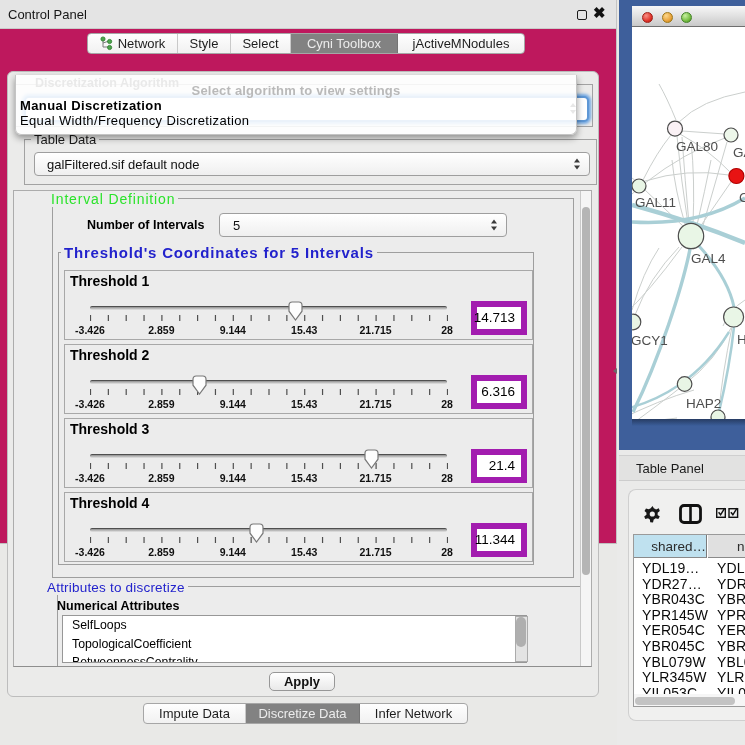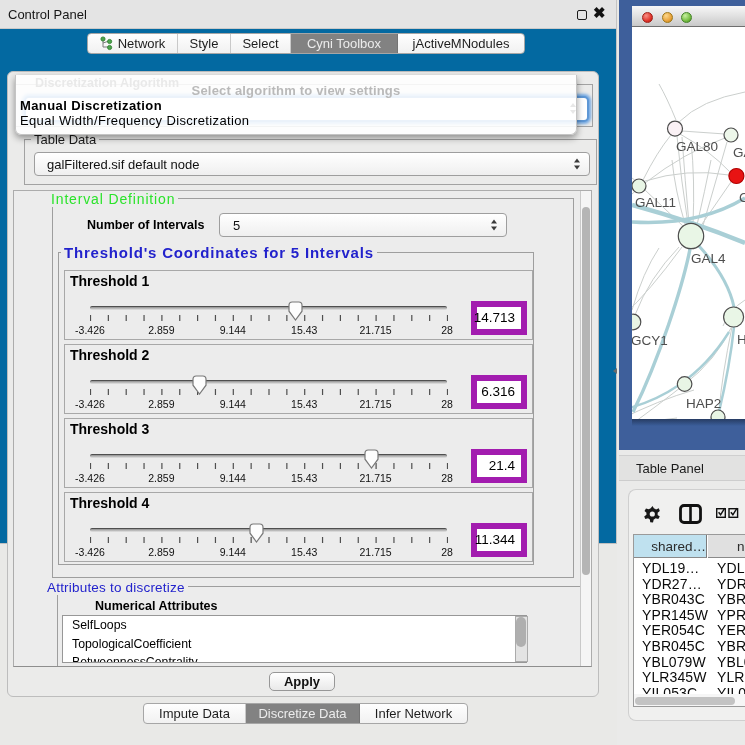--- a/index.html
+++ b/index.html
@@ -1,19 +1,19 @@
 <!DOCTYPE html>
 <html><head>
 <meta charset="utf-8">
 <style>
 * { margin:0; padding:0; box-sizing:border-box; }
 html,body { width:745px; height:745px; overflow:hidden; background:#E9E9E7;
   font-family:"Liberation Sans", sans-serif; }
 .abs { position:absolute; }
-#cpwin { left:0; top:0; width:617px; height:544px; background:#0369a1;
+#cpwin { left:0; top:0; width:617px; height:544px; background:#be185d;
   border-right:1px solid #C4C4C4; border-bottom:1px solid #C0C0C0; }
 #cptitle { left:0; top:0; width:616px; height:29px; background:#E4E4E4;
   border-bottom:1px solid #CACACA; }
 #cptitle .t { position:absolute; left:8px; top:7px; font-size:13px; color:#161616; }
 #btnsq { left:577px; top:10px; width:10px; height:10px; border:1.6px solid #1c1c1c; border-radius:2px; }
 #btnx { left:593px; top:4px; font-size:15px; font-weight:bold; color:#111; }
 
 
 .tabstrip { height:21px; border:1px solid #A6A6A6; border-radius:4px;
   background:linear-gradient(#FEFEFE,#F1F1F1); display:flex; overflow:hidden; }
@@ -49,21 +49,21 @@
 
 
 .thbox { position:absolute; left:50px; width:469px; height:70px;
   border:1px solid #A8A8A8; background:#ECECEC; }
 .thbox .name { position:absolute; left:5px; top:2px; font-size:14px; font-weight:bold; color:#000; }
 .track { position:absolute; left:25px; width:357px; height:4px; top:35px;
   background:linear-gradient(#8F8F8F,#E6E6E6); border-top:1px solid #4F4F4F;
   border-radius:2px; }
 .ticks { position:absolute; left:25px; top:44px; width:358px; height:7px; }
 .tlabels { position:absolute; left:0; top:53px; width:469px; height:13px;
-  font-size:10.5px; font-weight:400; color:#101010; }
+  font-size:10.5px; font-weight:700; color:#101010; }
 .tlabels span { position:absolute; transform:translateX(-50%); }
 .vbox { position:absolute; left:406px; top:30px; width:56px; height:34px;
   background:#FFFFFF; border:6px solid #a21caf; font-size:13.5px; color:#000;
   display:flex; align-items:center; justify-content:flex-end; padding-right:6px; }
 .thumb { position:absolute; top:30px; width:17px; height:20px; }
 
 
 #numlist { left:48px; top:424px; width:465px; height:48px; background:#FFFFFF;
   border:1px solid #979797; font-size:12.3px; color:#000; overflow:hidden; }
 #numlist div { padding-left:9px; height:18.5px; line-height:18.5px; }
@@ -322,21 +322,21 @@
             </div>
     <svg class="thumb" style="left:183.3px;" width="17" height="20" viewBox="0 0 17 20">
       <path d="M2 4.2 Q2 1 5.2 1 L11.8 1 Q15 1 15 4.2 L15 10.2 L8.5 19 L2 10.2 Z" fill="#FDFDFD" stroke="#787878" stroke-width="1.2"></path>
     </svg>
     <div class="vbox">11.344</div>
   </div>
   </div>
 
       <div class="gbox" style="left:43px; top:395px; width:528px; height:85px; border-color:#9E9E9E;"></div>
       <div class="glabel" style="left:30px; top:389px; color:#2222CC; background:#ECECEC; font-size:13.5px; letter-spacing:0.2px;">Attributes to discretize</div>
-      <div class="abs" style="left:43px; top:408px; font-size:12.5px; font-weight:bold; color:#000;padding-left:38px;">Numerical Attributes</div>
+      <div class="abs" style="left:43px; top:408px; font-size:12.5px; font-weight:bold; color:#000;">Numerical Attributes</div>
       <div class="abs" id="numlist">
         <div>SelfLoops</div>
         <div>TopologicalCoefficient</div>
         <div>BetweennessCentrality</div>
       </div>
 
       <div class="abs" style="left:501px; top:425px; width:13px; height:46px; background:#E3E3E3; border:1px solid #ABABAB;"></div>
       <div class="abs" style="left:502px; top:426px; width:10px; height:30px; background:#AFAFAF; border-radius:5px;"></div>
 
       <div class="abs" style="left:566px; top:0; width:13px; height:477px; background:#F5F5F5; border-left:1px solid #C9C9C9;"></div>

